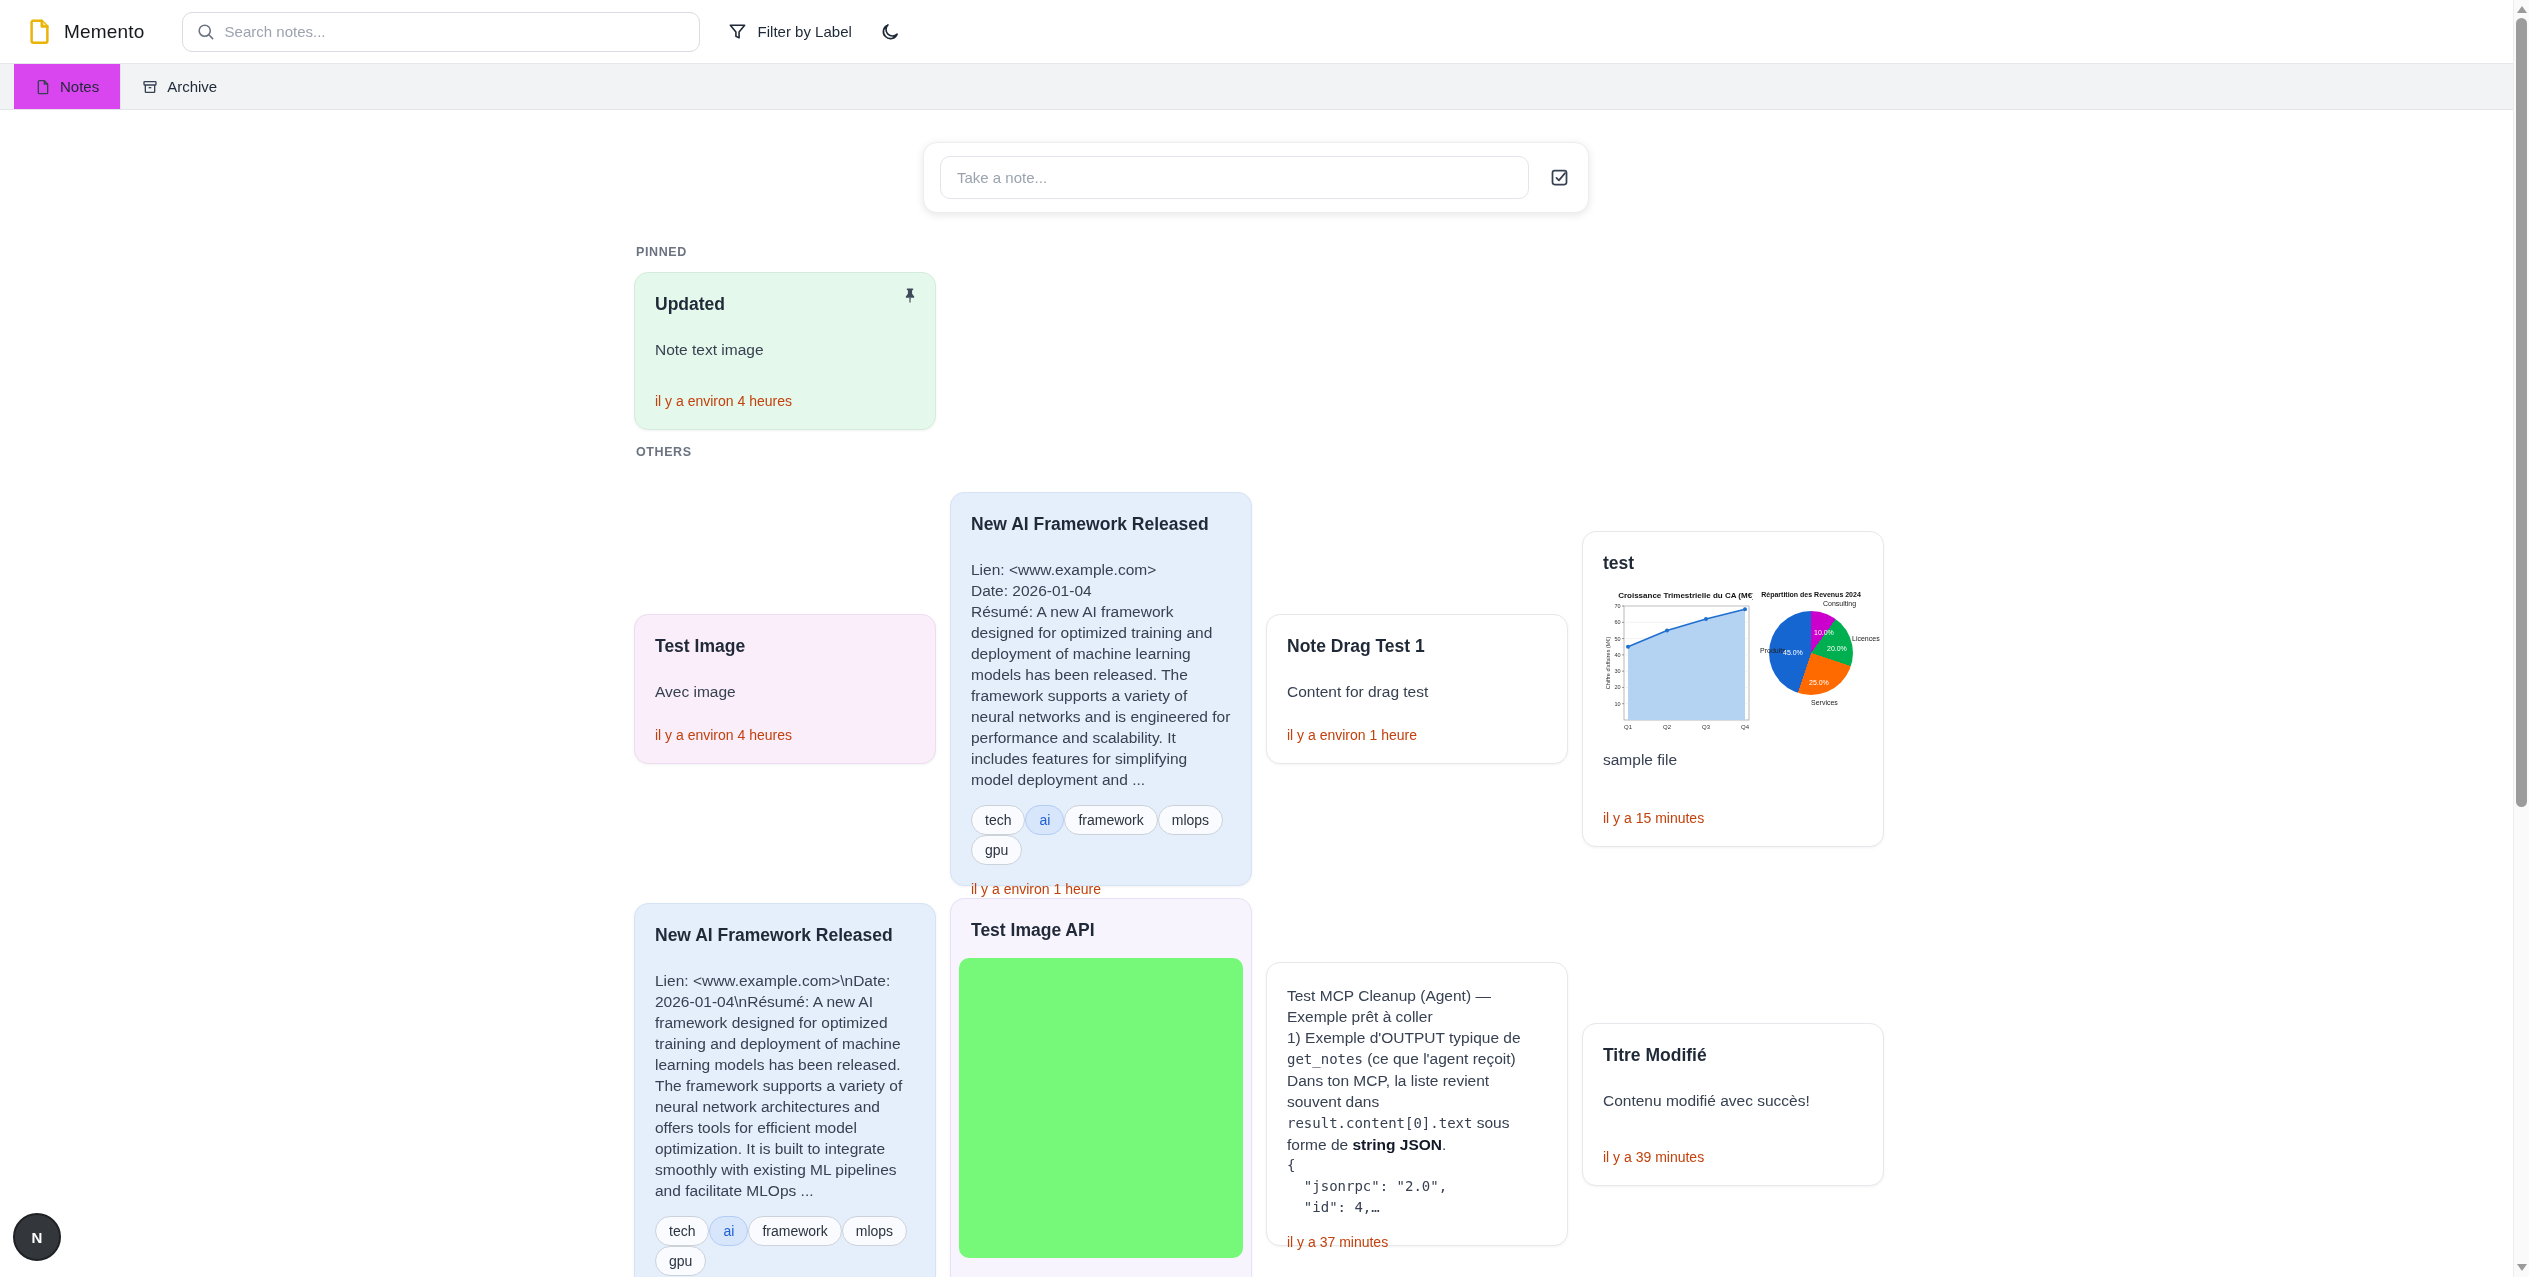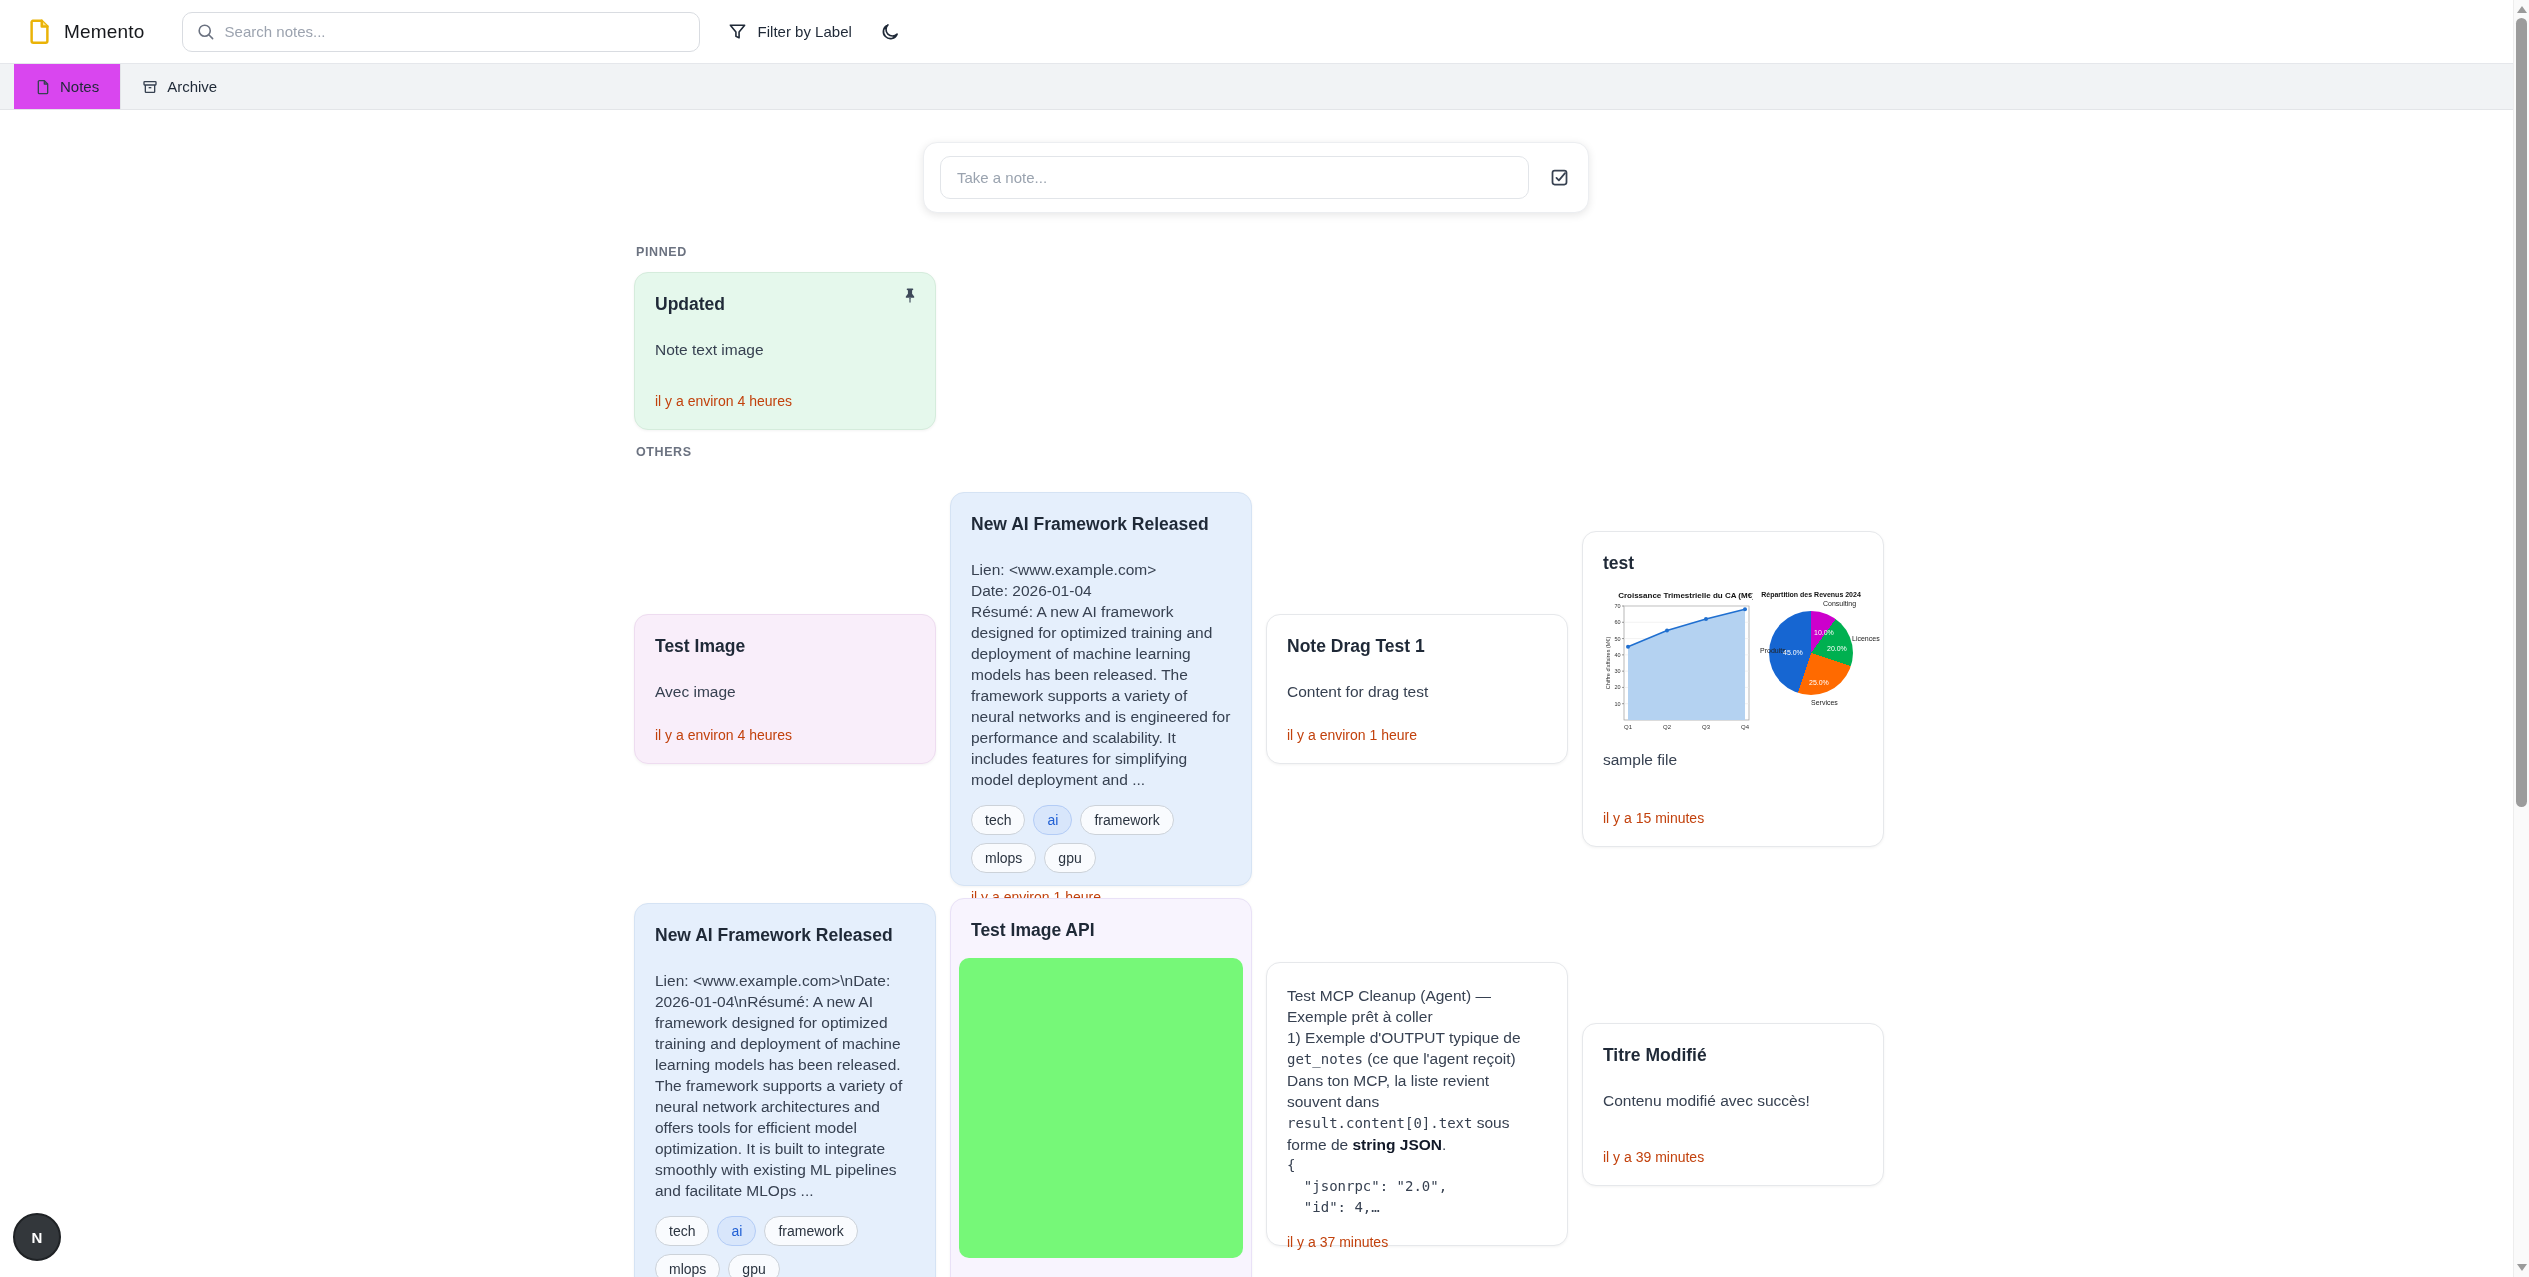--- a/index.html
+++ b/index.html
@@ -44,21 +44,21 @@
   .section-label { position:absolute; left:636px; font-size:12.5px; font-weight:700; color:#6b7280;
     letter-spacing:.6px; }
   .row { position:absolute; left:634px; display:flex; gap:14px; align-items:center; }
   .card { width:302px; border-radius:14px; border:1px solid #e6e8eb; background:#fff; padding:20px;
     display:flex; flex-direction:column; position:relative; box-shadow:0 1px 3px rgba(0,0,0,.05); cursor:pointer; }
   .card-title { font-size:17.5px; font-weight:600; color:#1f2937; line-height:23px; }
   .card-body { font-size:15.5px; line-height:21px; color:#374151; margin-top:23px; white-space:pre-line; }
   .card-ts { font-size:14px; color:#c2410c; margin-top:auto; padding-top:16px; }
   .pin-icon { position:absolute; top:13px; right:15px; width:20px; height:20px; color:#3f4a5a; }
 
-  .tags { display:flex; flex-wrap:wrap; gap:8px; margin-top:15px; }
+  .tags { display:flex; flex-wrap:wrap; margin-top:15px; }
   .tag { font-size:14px; line-height:1; padding:7px 13px; border-radius:999px; border:1px solid #ccd2d9;
     background:rgba(255,255,255,.75); color:#2b3440; cursor:pointer; }
   .tag.tag-active { background:#d8e6fb; border-color:#b3ccf6; color:#2160d4; }
 
   
   .c0 { height:158px; } .c1 { height:150px; } .c2 { height:394px; } .c3 { height:150px; }
   .c4 { height:316px; } .c5 { height:402px; } .c6 { height:412px; } .c7 { height:284px; } .c8 { height:163px; }
 
   
   .charts { display:flex; gap:6px; margin-top:12px; background:#fff; }

